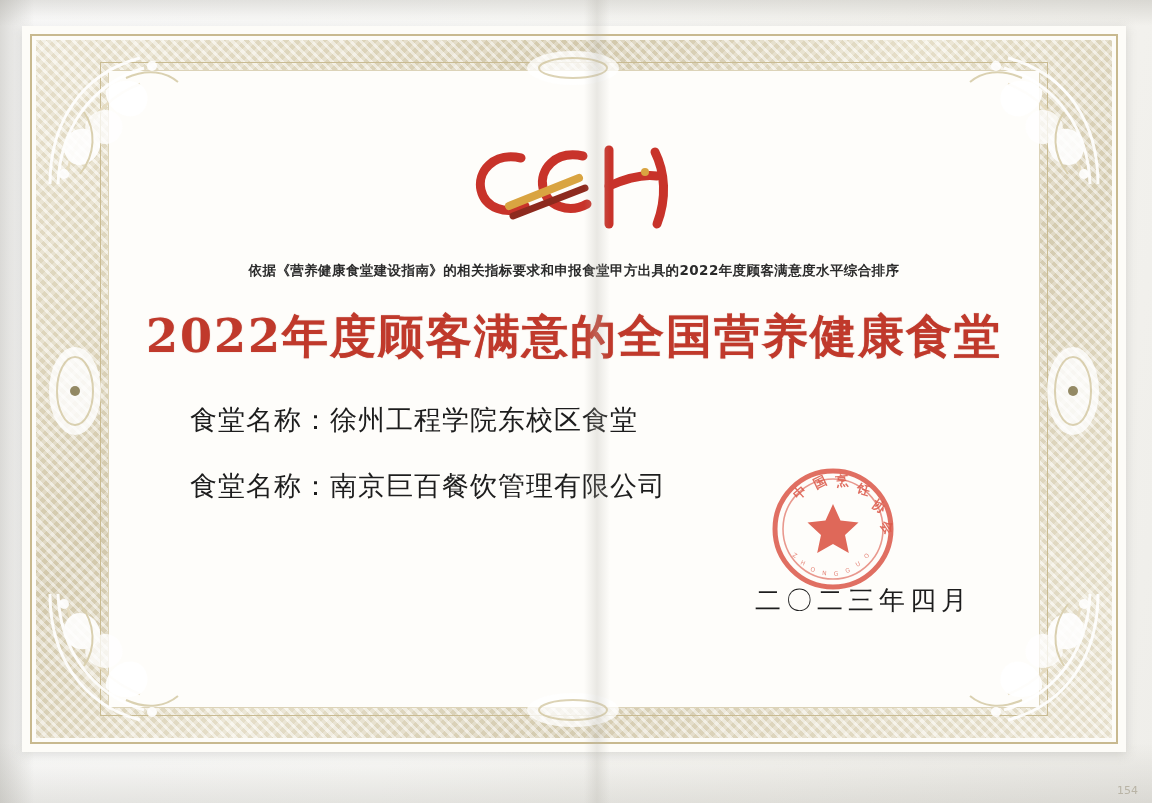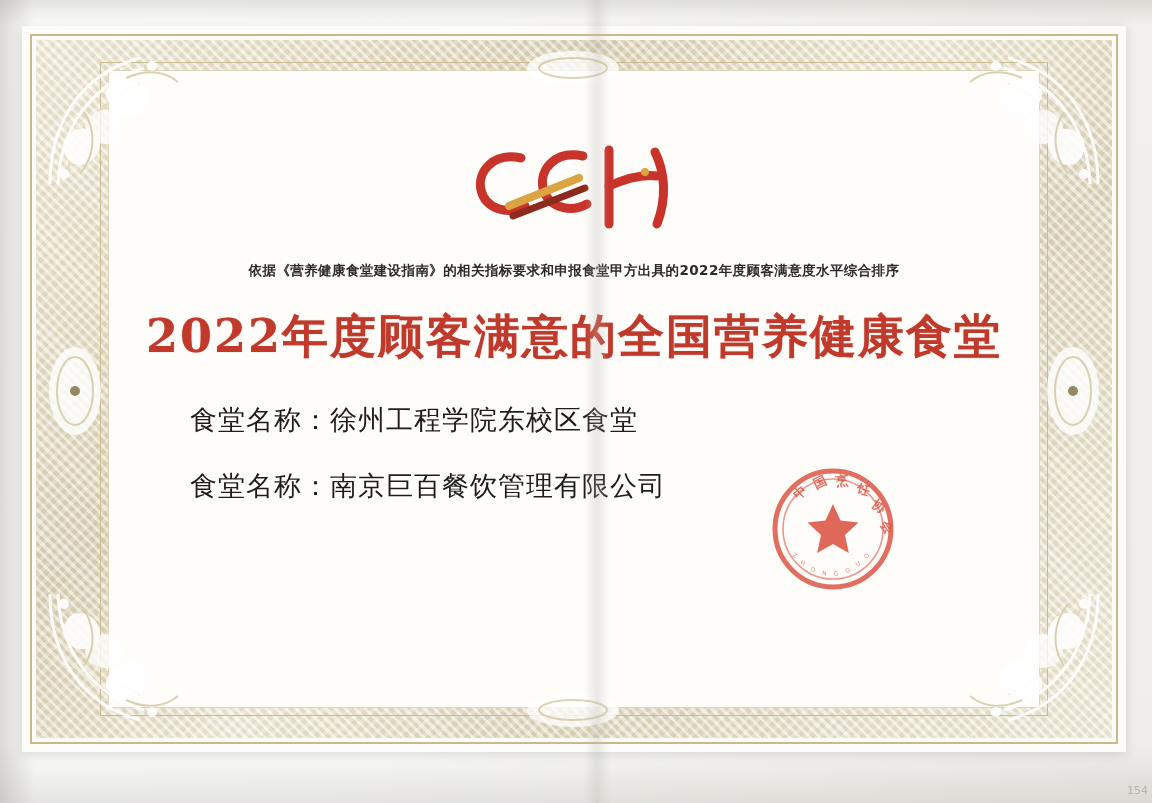--- a/index.html
+++ b/index.html
@@ -177,21 +177,21 @@
     right: 22px;
     bottom: 6px;
     font-size: 26px;
     letter-spacing: 5px;
     color: #1d1d1d;
     font-family: "DejaVu Sans", "Liberation Sans", sans-serif;
   }
 
   .page-number {
     position: absolute;
-    right: 4px;
+    right: 14px;
     bottom: 6px;
     font-size: 11px;
     color: #b9b4a6;
     font-family: "DejaVu Sans", "Liberation Sans", sans-serif;
   }
 </style>
 </head>
 <body>
 
 <div class="page">
@@ -374,20 +374,21 @@
               <text x="32" y="100" transform="rotate(24 32 100)">H</text>
               <text x="42" y="107" transform="rotate(14 42 107)">O</text>
               <text x="54" y="111" transform="rotate(4 54 111)">N</text>
               <text x="66" y="112" transform="rotate(-6 66 112)">G</text>
               <text x="78" y="109" transform="rotate(-16 78 109)">G</text>
               <text x="89" y="103" transform="rotate(-28 89 103)">U</text>
               <text x="98" y="95" transform="rotate(-38 98 95)">O</text>
             </g>
           </svg>
         </div>
+        <div class="date-line">二〇二三年四月</div>
       </div>
 
     </div>
   </div>
 
   <div class="fold-crease"></div>
 
   <div class="page-number">154</div>
 
 </div>

